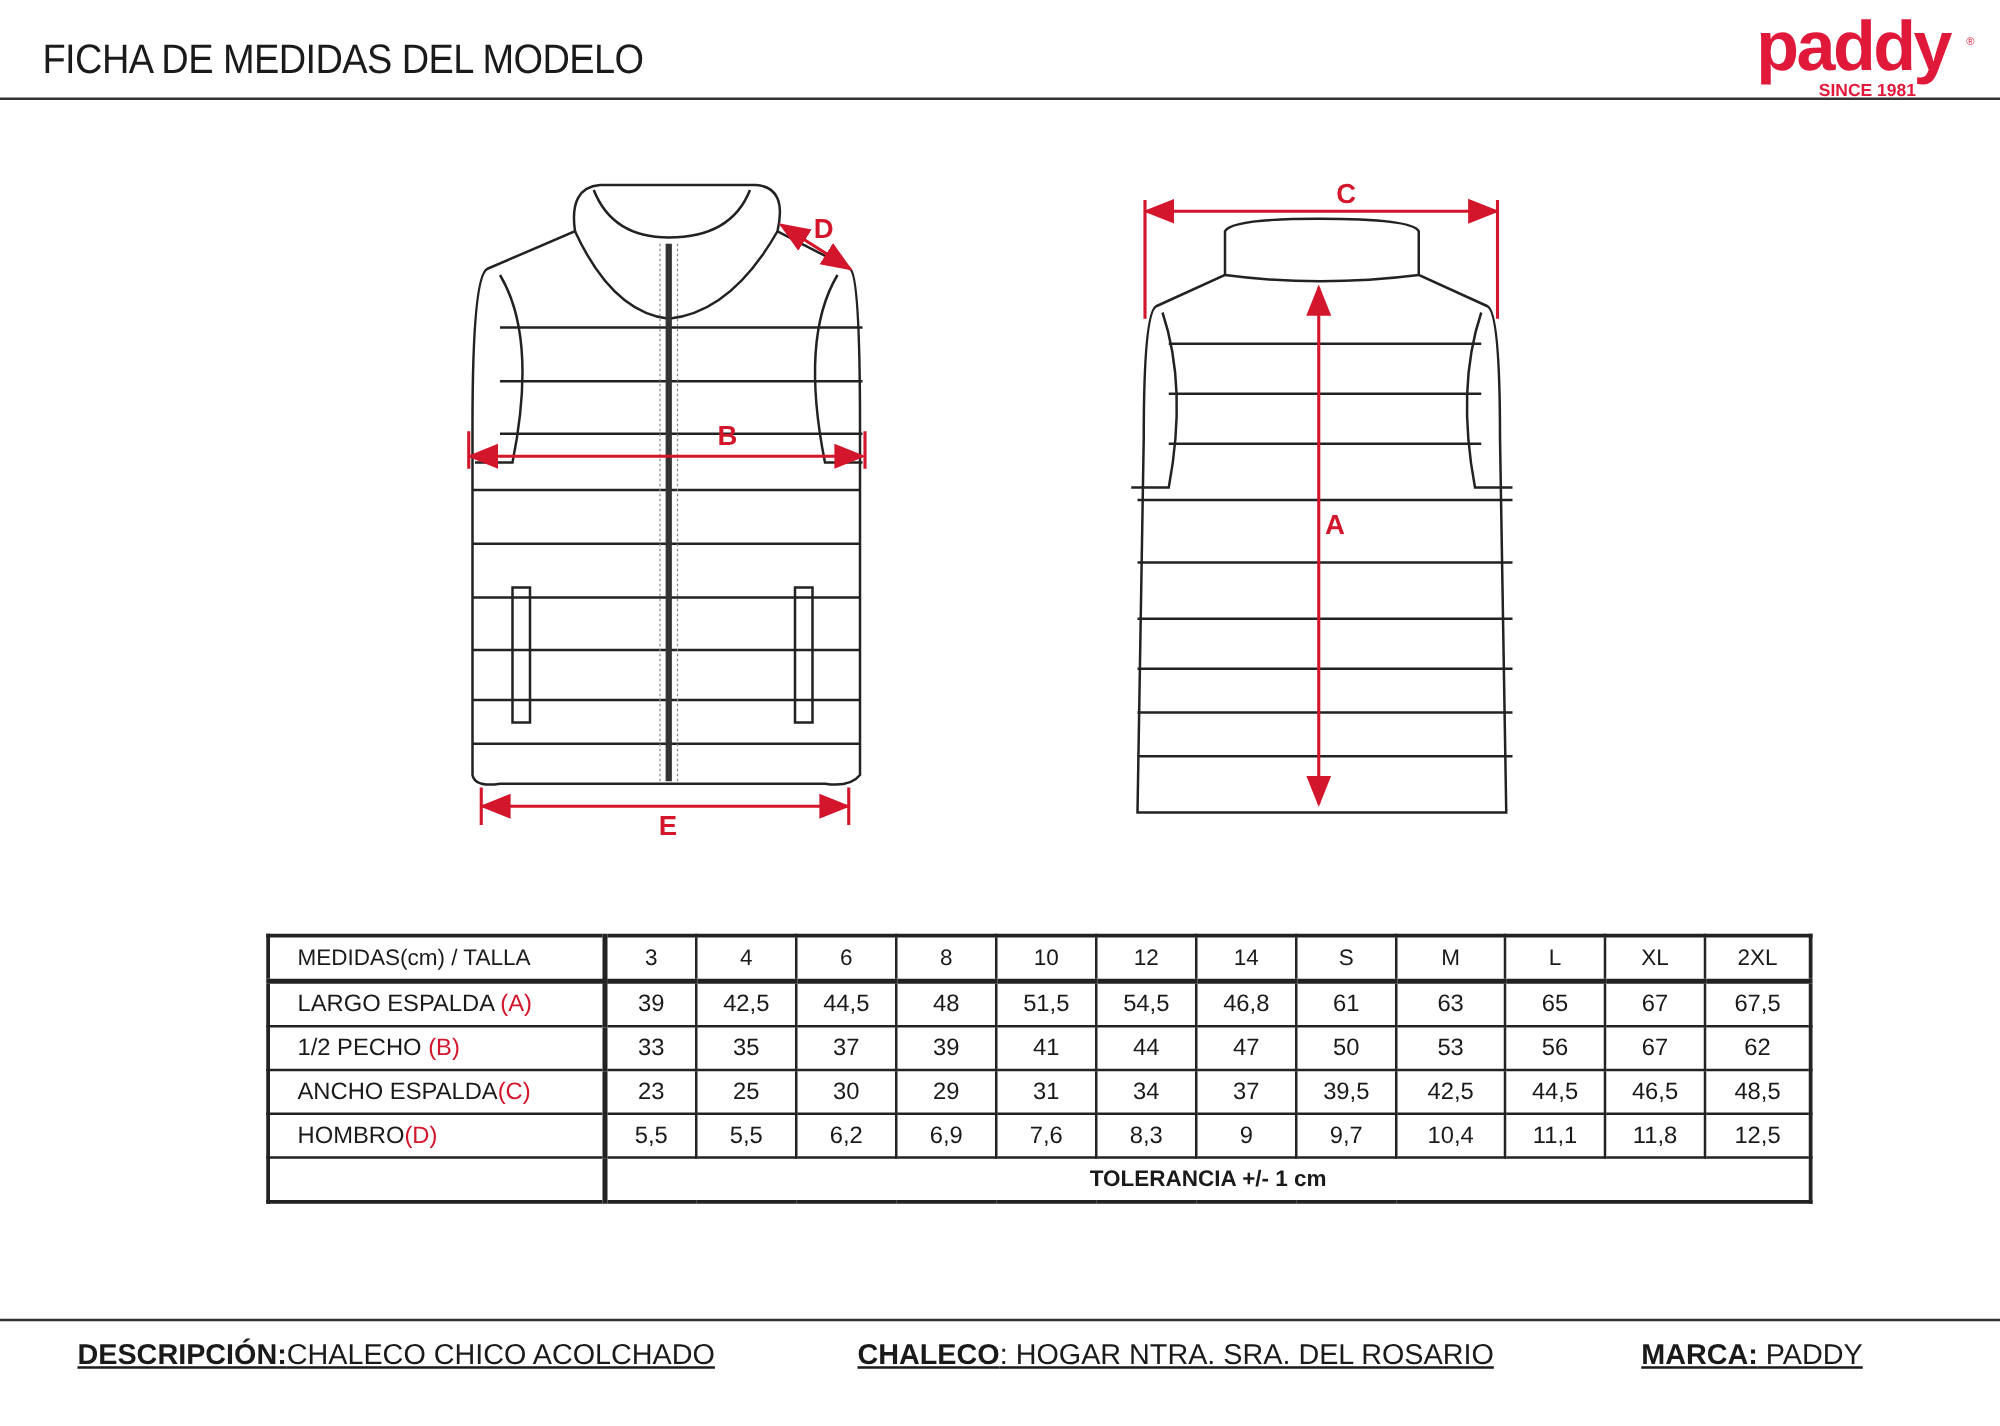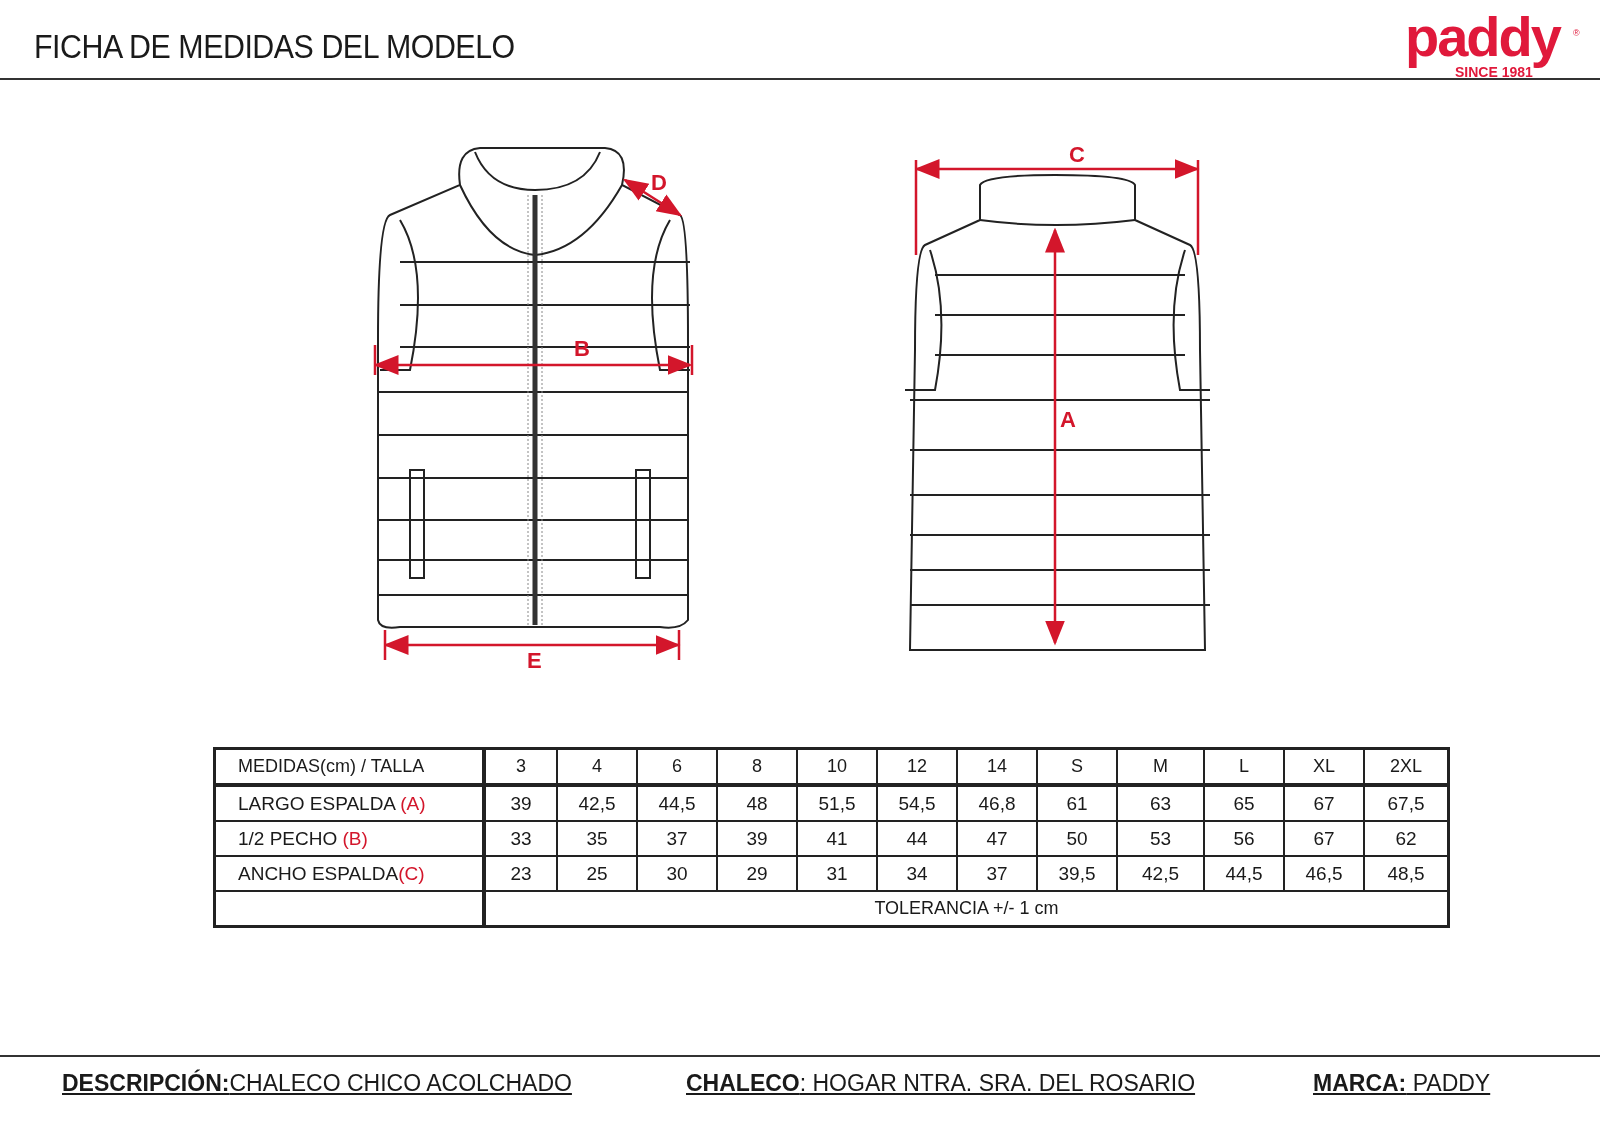--- a/index.html
+++ b/index.html
@@ -10,21 +10,21 @@
   .logo .word { position:absolute; left:0; top:-6px; font-size:56px; font-weight:bold; color:#e0193b; letter-spacing:-2px; font-family:"Liberation Sans", sans-serif; }
   .logo .reg { position:absolute; left:168px; top:18px; font-size:9px; color:#e0193b; }
   .logo .since { position:absolute; left:50px; top:54px; font-size:14px; font-weight:bold; color:#e0193b; }
   .drawing { position:absolute; }
   .dim-label { position:absolute; font-weight:bold; font-size:22px; color:#d3162b; }
   table.sizes { position:absolute; left:213px; top:747px; border-collapse:collapse; border:3px solid #222; }
   table.sizes td { border:2px solid #222; height:33px; text-align:center; font-size:19px; padding:0; }
   table.sizes tr.head td { font-weight:normal; font-size:18px; border-bottom:4px solid #222; }
   table.sizes td.label { text-align:left; padding-left:22px; width:244px; border-right:4px solid #222; }
   table.sizes td.label .code { color:#d3162b; }
-  table.sizes td.tol { font-weight:normal; font-size:18px; }
+  table.sizes td.tol { font-weight:bold; font-size:18px; }
   .bottom-rule { position:absolute; left:0; top:1055px; width:1600px; height:2px; background:#333; }
   .footer { position:absolute; top:1070px; font-size:23px;text-decoration:underline; }
   .footer b { font-weight:bold; }
 </style>
 </head>
 <body>
 
 <div class="title">FICHA DE MEDIDAS DEL MODELO</div>
 <div class="logo">
   <span class="word">paddy</span>
@@ -167,20 +167,35 @@
         <td>31</td>
         <td>34</td>
         <td>37</td>
         <td>39,5</td>
         <td>42,5</td>
         <td>44,5</td>
         <td>46,5</td>
         <td>48,5</td>
   </tr>
   <tr>
+    <td class="label"><span>HOMBRO</span><span class="code">(D)</span></td>
+    <td>5,5</td>
+        <td>5,5</td>
+        <td>6,2</td>
+        <td>6,9</td>
+        <td>7,6</td>
+        <td>8,3</td>
+        <td>9</td>
+        <td>9,7</td>
+        <td>10,4</td>
+        <td>11,1</td>
+        <td>11,8</td>
+        <td>12,5</td>
+  </tr>
+  <tr>
     <td class="label"></td>
     <td class="tol" colspan="12">TOLERANCIA  +/-  1 cm</td>
   </tr>
 </tbody>
   </table>
 
 <div class="bottom-rule"></div>
 <div class="footer" style="left:62px"><b>DESCRIPCIÓN:</b><span>CHALECO CHICO ACOLCHADO</span></div>
 <div class="footer" style="left:686px"><b>CHALECO</b><span>: HOGAR NTRA. SRA. DEL ROSARIO</span></div>
 <div class="footer" style="left:1313px"><b>MARCA:</b><span> PADDY</span></div>

